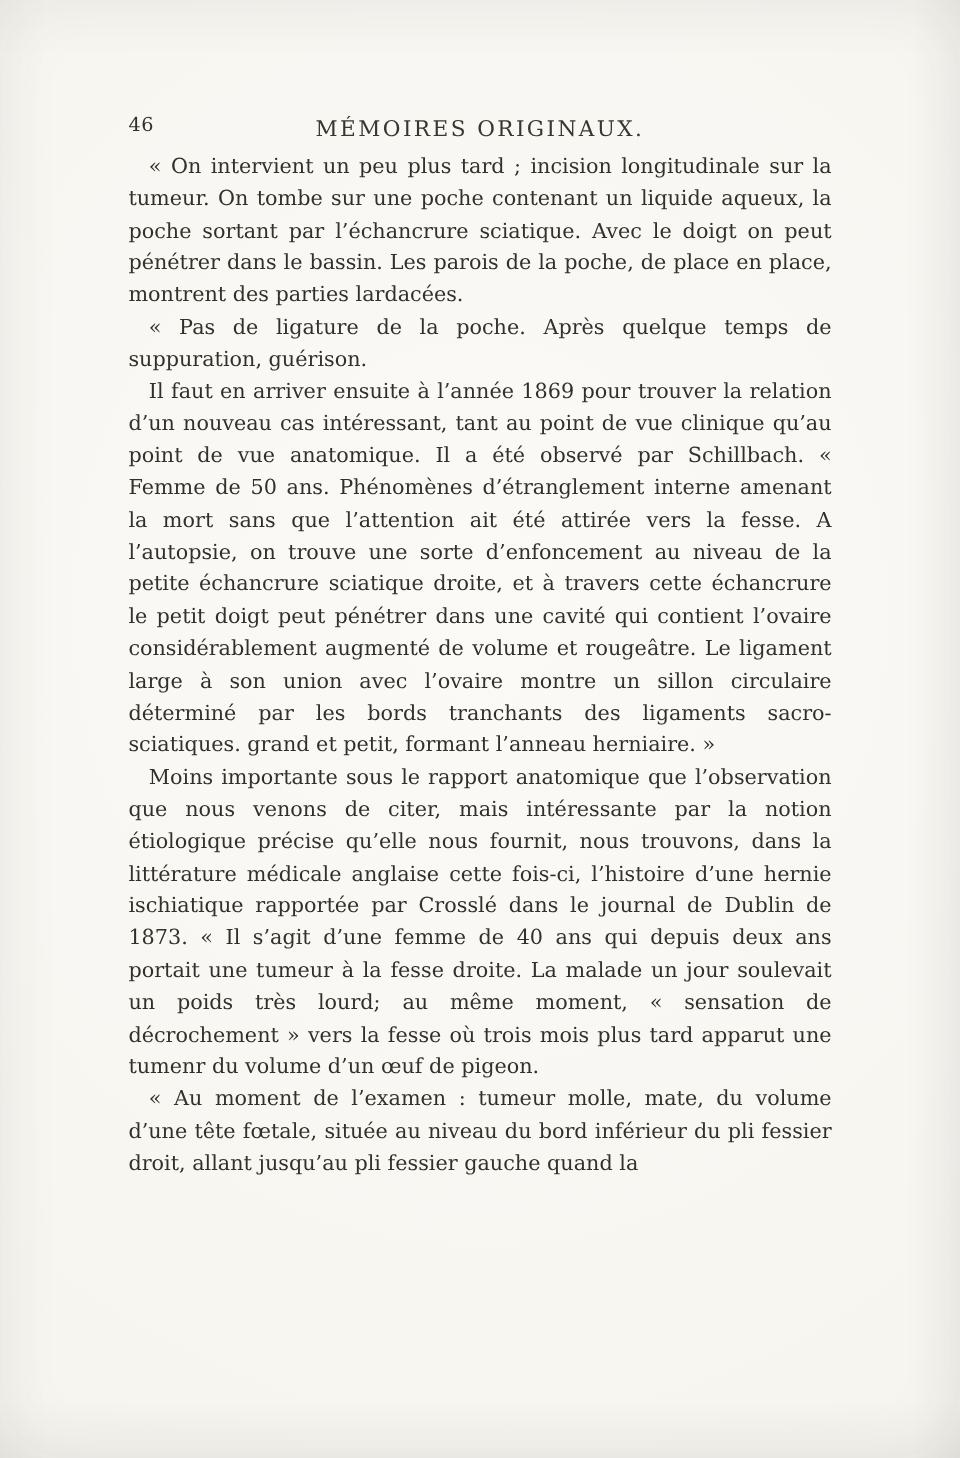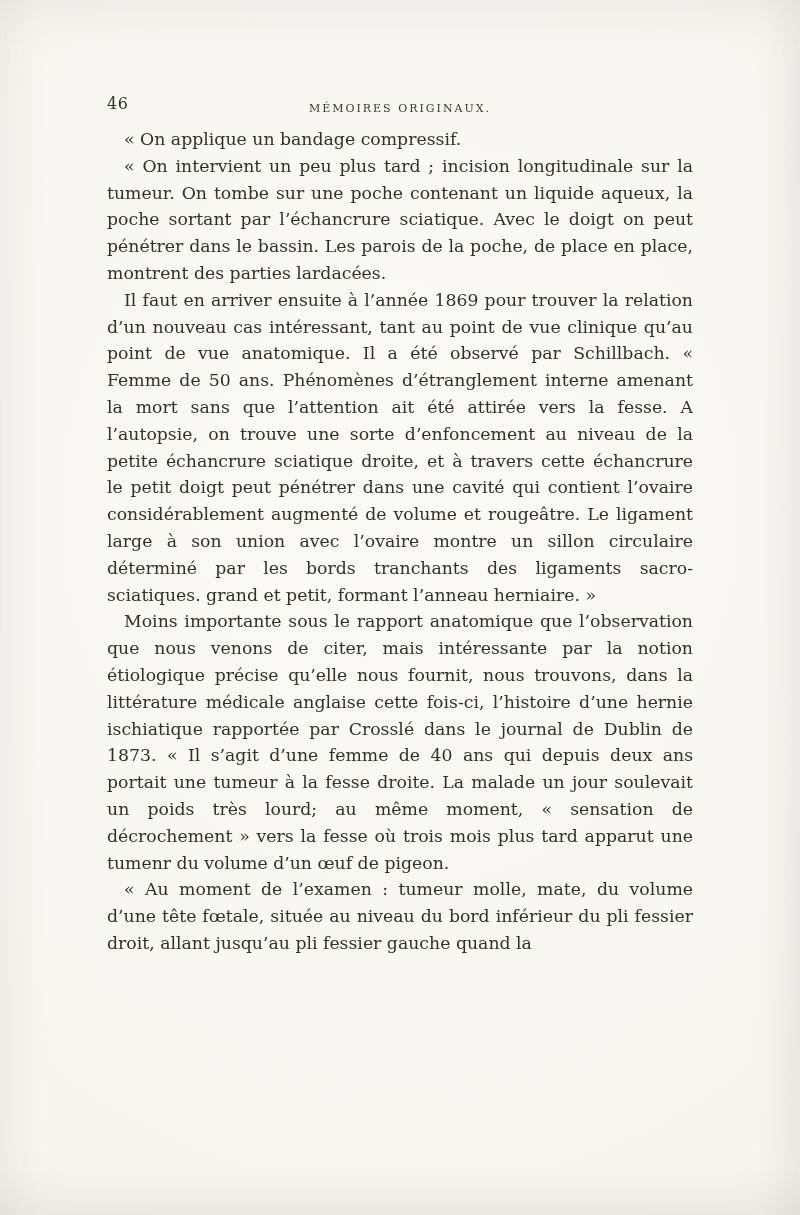--- a/index.html
+++ b/index.html
@@ -21,21 +21,21 @@
       box-shadow: inset 0 0 60px rgba(80, 70, 50, 0.05);
     }
     .page-header {
       position: absolute;
       left: 107px;
       top: 97px;
       width: 586px;
       text-align: center;
     }
     .running-title {
-      font-size: 11px;
+      font-size: 18px;
       letter-spacing: 2px;
       color: #3a362f;
     }
     .page-number {
       position: absolute;
       left: 0;
       top: -3px;
       font-size: 16px;
       letter-spacing: 0.5px;
       color: #33302a;
@@ -66,24 +66,24 @@
 
 <div class="scan-page">
 
   <div class="page-header">
     <span class="page-number">46</span>
     <span class="running-title">MÉMOIRES ORIGINAUX.</span>
   </div>
 
   <div class="text-block">
 
-    <p class="para"><span class="seg">« On applique un bandage compressif.</span></p>
 
     <p class="para"><span class="seg">« On intervient un peu plus tard ; incision longitudinale sur la tumeur. On tombe sur une poche contenant un liquide aqueux, la poche sortant par l’échancrure sciatique. Avec le doigt on peut pénétrer dans le bassin. Les parois de la poche, de place en place, montrent des parties lardacées.</span></p>
 
+    <p class="para"><span class="seg">« Pas de ligature de la poche. Après quelque temps de suppuration, guérison.</span></p>
 
 
     <p class="para"><span class="seg">Il faut en arriver ensuite à l’année 1869 pour trouver la relation d’un nouveau cas intéressant, tant au point de vue clinique qu’au point de vue anatomique. Il a été observé par </span><span class="seg it">Schillbach.</span><span class="seg"> « Femme de 50 ans. Phénomènes d’étranglement interne amenant la mort sans que l’attention ait été attirée vers la fesse. A l’autopsie, on trouve une sorte d’enfoncement au niveau de la </span><span class="seg it">petite échancrure</span><span class="seg"> sciatique </span><span class="seg it">droite</span><span class="seg">, et à travers cette échancrure le petit doigt peut pénétrer dans une cavité qui contient l’ovaire considérablement augmenté de volume et rougeâtre. Le ligament large à son union avec l’ovaire montre un sillon circulaire déterminé par les bords tranchants des ligaments sacro-sciatiques. grand et petit, formant l’anneau herniaire. »</span></p>
 
     <p class="para"><span class="seg">Moins importante sous le rapport anatomique que l’observation que nous venons de citer, mais intéressante par la notion étiologique précise qu’elle nous fournit, nous trouvons, dans la littérature médicale anglaise cette fois-ci, l’histoire d’une hernie ischiatique rapportée par </span><span class="seg it">Crosslé</span><span class="seg"> dans le journal de Dublin de 1873. « Il s’agit d’une femme de 40 ans qui depuis deux ans portait une tumeur à la fesse droite. La malade un jour soulevait un poids très lourd; au même moment, « sensation de décrochement » vers la fesse où trois mois plus tard apparut une tumenr du volume d’un œuf de pigeon.</span></p>
 
     <p class="para"><span class="seg">« Au moment de l’examen : tumeur molle, mate, du volume d’une tête fœtale, située au niveau du bord inférieur du pli fessier droit, allant jusqu’au pli fessier gauche quand la</span></p>
 
   </div>
 

